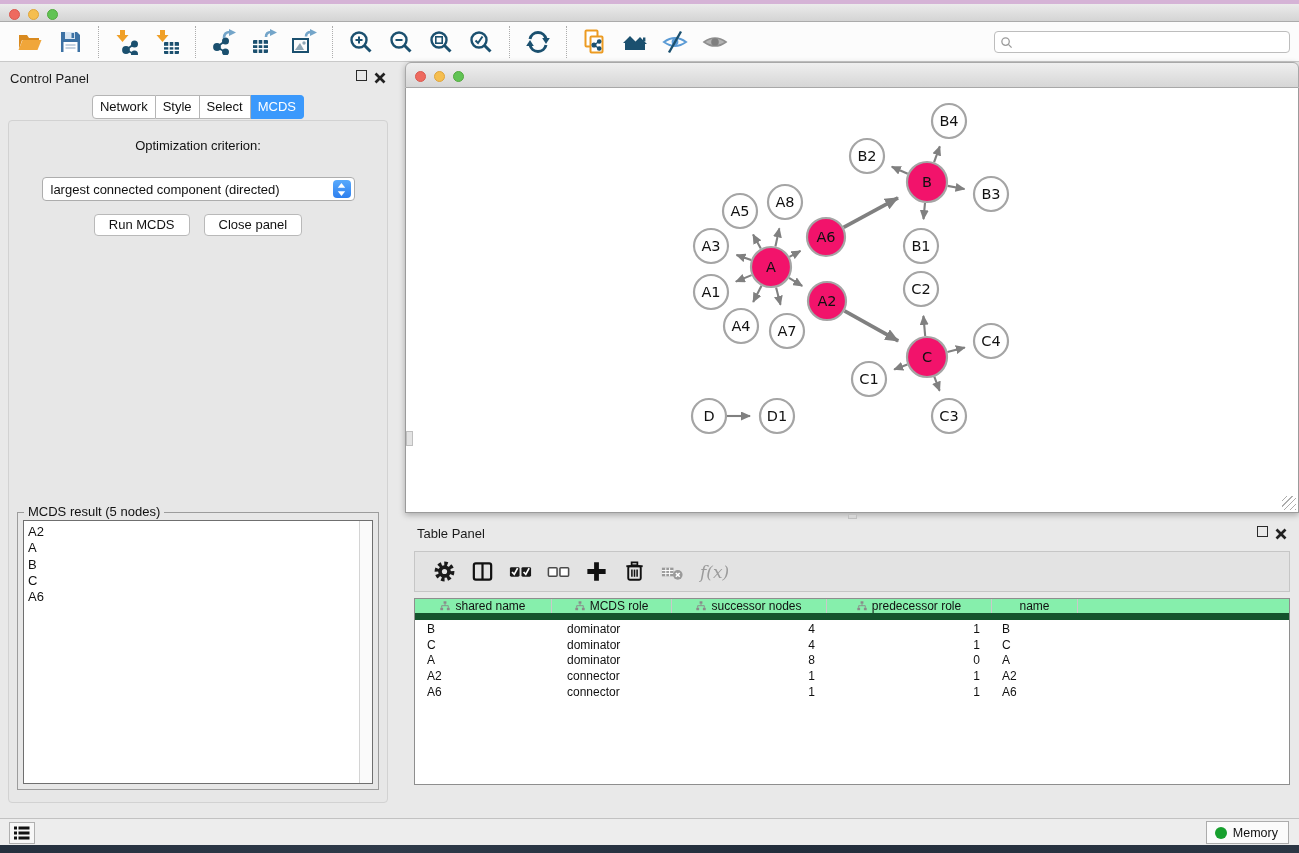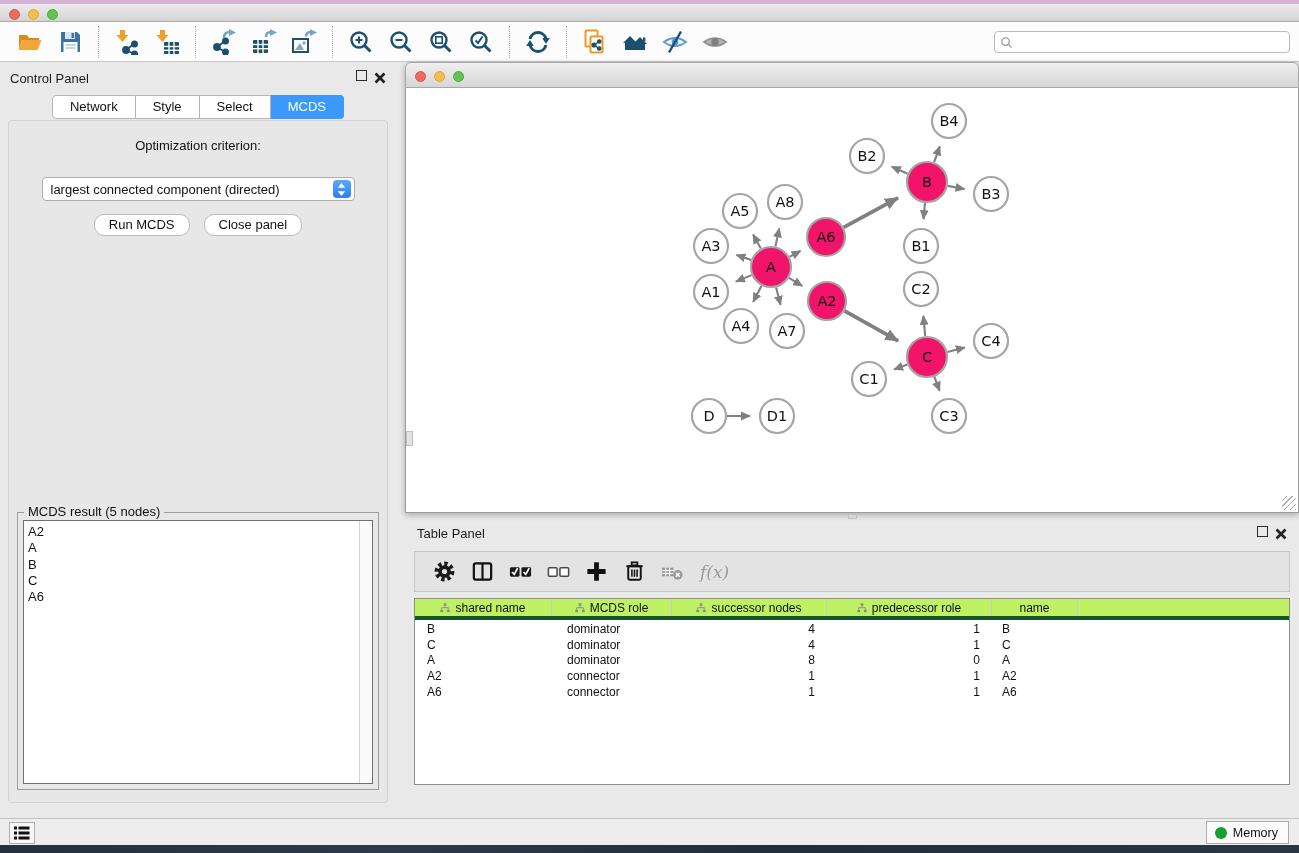--- a/index.html
+++ b/index.html
@@ -36,35 +36,35 @@
 
   
   .control-panel { position:absolute; left:0; top:62px; width:396px; height:748px; }
   .cp-header-title { position:absolute; left:10px; top:9px; font-size:13px; color:#1B1B1B; }
   .win-btns { position:absolute; top:8px; display:flex; gap:7px; }
   .control-panel .win-btns { right:10px; }
   .float-btn { width:11px; height:11px; border:1.5px solid #2A2A2A; background:transparent; display:inline-block; }
   .close-btn svg { width:12px; height:12px; }
   .cp-tabs { position:absolute; left:0; right:0; top:33px; display:flex; justify-content:center; }
   .cp-tab { background:#FFF; border:1px solid #B5B5B5; border-left:none; font-size:13px; color:#111;
-    padding:3px 17px 4px; cursor:default; }
+    padding:3px 7px 4px; cursor:default; }
   .cp-tab:first-child { border-left:1px solid #B5B5B5; border-radius:4px 0 0 4px; }
   .cp-tab:last-child { border-radius:0 4px 4px 0; }
   .cp-tab.active { background:#3B99FC; border-color:#3B99FC; color:#FFF; }
   .cp-body { position:absolute; left:8px; top:58px; width:380px; height:683px;
     background:#E7E7E7; border:1px solid #D2D2D2; border-radius:4px; }
   .opt-label { margin-top:17px; text-align:center; font-size:13px; color:#111; }
   .select-row { display:flex; justify-content:center; margin-top:24px; }
   .mcds-select { width:313px; height:24px; background:#FFF; border:1px solid #ADADAD; border-radius:4px;
     display:flex; align-items:center; position:relative; }
   .mcds-select .sel-text { flex:1; font-size:13px; color:#111; padding-left:8px; }
   .spinner { position:absolute; right:3px; top:2px; width:18px; height:18px; border-radius:4px;
     background:linear-gradient(#59AAFC,#2D7FEF); display:flex; align-items:center; justify-content:center; }
   .btn-row { display:flex; justify-content:center; gap:14px; margin-top:13px; }
-  .cp-btn { background:#FFF; border:1px solid #B9B9B9; border-radius:10px; font-size:13px; color:#111;
+  .cp-btn { background:#FFF; border:1px solid #B9B9B9; border-radius:4px; font-size:13px; color:#111;
     padding:2px 14px 3px; height:22px; cursor:default; }
   .groupbox { position:absolute; left:8px; right:8px; top:391px; bottom:12px; border:1px solid #9C9C9C; }
   .groupbox .legend { position:absolute; top:-9px; left:6px; background:#E7E7E7; padding:0 4px; font-size:13px; color:#111; }
   .result-list { position:absolute; left:5px; right:5px; top:7px; bottom:5px; background:#FFF; border:1px solid #6F6F6F; overflow:hidden; }
   .result-scroll { position:absolute; right:0; top:0; bottom:0; width:13px; background:#FAFAFA; border-left:1px solid #D4D4D4; }
   .result-item { font-size:13px; color:#111; line-height:16.3px; padding-left:4px; }
   .result-list .result-item:first-child { padding-top:3px; }
 
   
   .network-window { position:absolute; left:405px; top:62px; width:894px; height:451px;
@@ -85,21 +85,21 @@
   
   .table-panel { position:absolute; left:405px; top:520px; width:894px; height:298px; }
   .tp-title { position:absolute; left:12px; top:6px; font-size:13px; color:#1B1B1B; }
   .table-panel .win-btns { right:12px; top:6px; }
   .tp-toolbar { position:absolute; left:9px; right:9px; top:31px; height:41px; background:#E3E3E3;
     border:1px solid #C6C6C6; display:flex; align-items:center; padding-left:10px; }
   .tpb { width:32px; height:30px; display:flex; align-items:center; justify-content:center; margin:0 3px; cursor:default; }
   .tpb svg { width:25px; height:25px; }
   .fx { font-family:"DejaVu Serif", serif; font-style:italic; font-size:17px; color:#9B9B9B; }
   .table-box { position:absolute; left:9px; right:9px; top:78px; height:187px; background:#FFF; border:1px solid #8E8E8E; }
-  .thead { display:flex; height:21px; background:#bef264; border-bottom:4px solid #14532d; }
+  .thead { display:flex; height:21px; background:#86efac; border-bottom:7px solid #14532d; }
   .th { display:flex; align-items:center; justify-content:center; gap:5px; font-size:12px; color:#111;
     border-right:1px solid #C9C9C9; height:100%; }
   .th svg { width:10px; height:10px; }
   .trow { display:flex; height:15.7px; }
   .td { font-size:12px; color:#111; line-height:15.7px; white-space:nowrap; overflow:hidden; }
   .c0 { width:137px; } .c1 { width:120px; } .c2 { width:155px; } .c3 { width:165px; } .c4 { width:86px; }
   .cfill { flex:1; border-right:none !important; }
   .al { padding-left:12px; } .al2 { padding-left:15px; } .ar { text-align:right; padding-right:12px; } .al3 { padding-left:10px; }
   .trows { padding-top:2px; }
 

